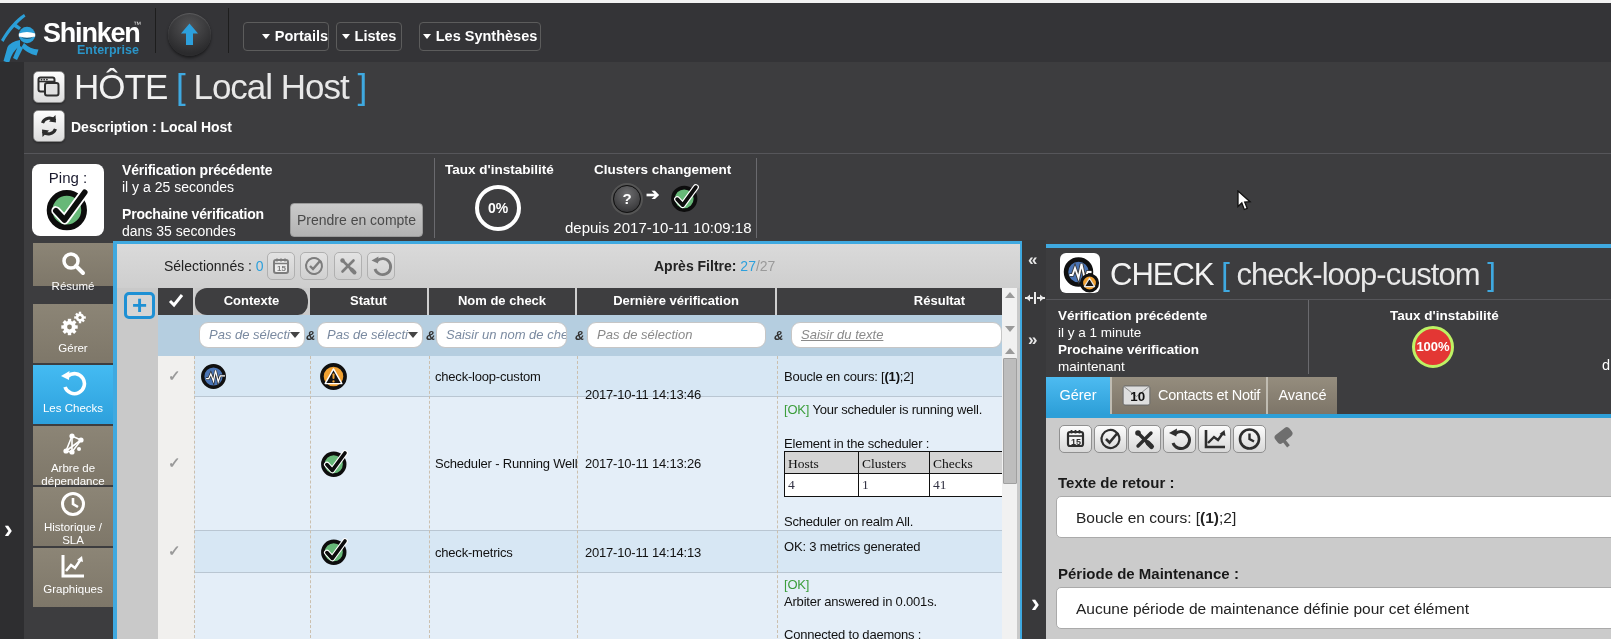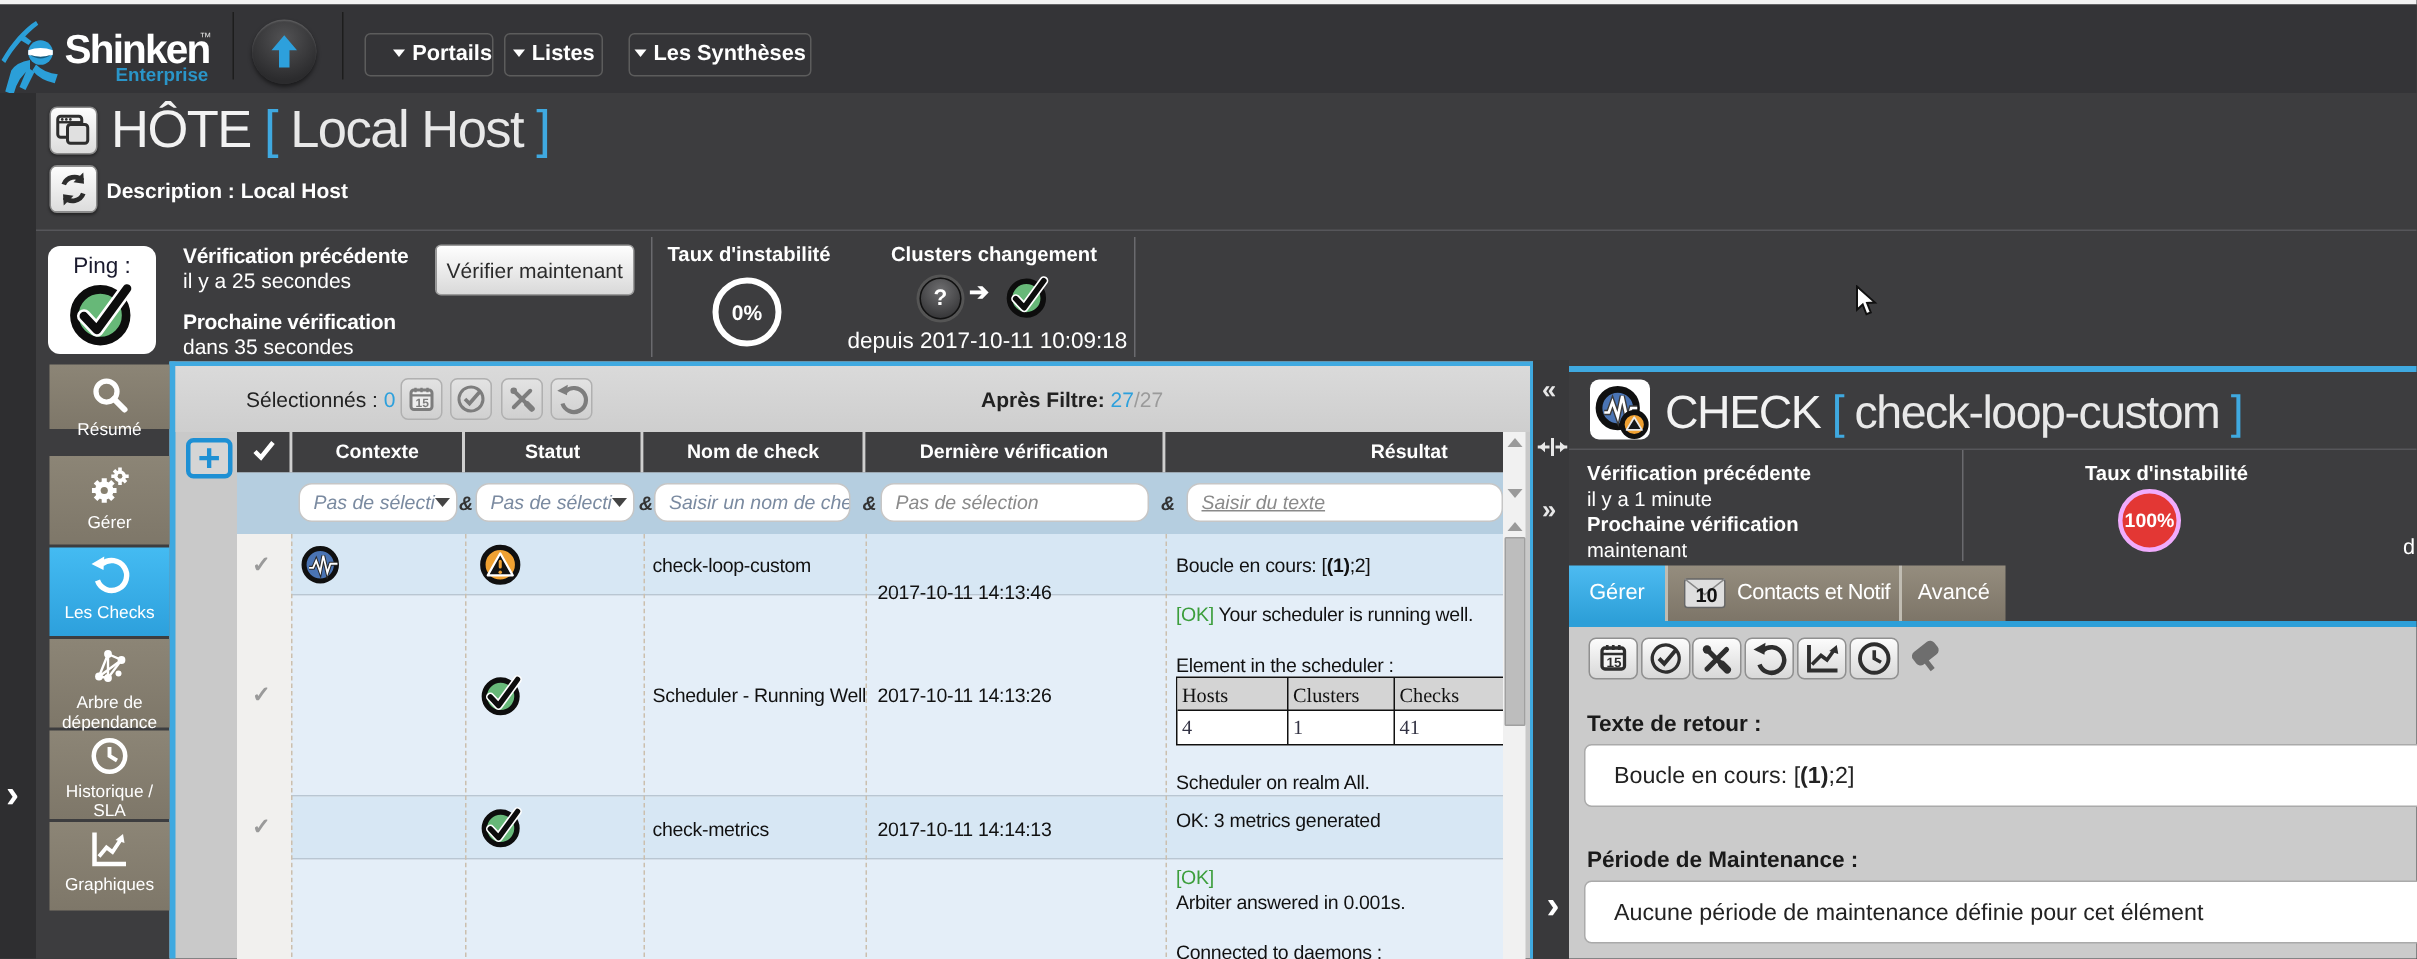--- a/index.html
+++ b/index.html
@@ -89,21 +89,21 @@
     <svg class="abs" style="left:13px;top:22px" width="46" height="46" viewBox="0 0 40 40">
         <circle cx="19" cy="21" r="15" fill="#67b878" stroke="#0d0d0d" stroke-width="5"></circle>
         <path d="M9.5 21.5 L17 29.5 L34.5 5.5" fill="none" stroke="#fff" stroke-width="8" stroke-linecap="round" stroke-linejoin="round"></path>
         <path d="M9.5 21.5 L17 29.5 L34.5 5.5" fill="none" stroke="#0d0d0d" stroke-width="5" stroke-linecap="round" stroke-linejoin="round"></path>
       </svg>
   </div>
   <div class="abs w b" style="left:98px;top:100px;font-size:14px;letter-spacing:-.2px;">Vérification précédente</div>
   <div class="abs w" style="left:98px;top:117px;font-size:14px;">il y a 25 secondes</div>
   <div class="abs w b" style="left:98px;top:144px;font-size:14px;letter-spacing:-.2px;">Prochaine vérification</div>
   <div class="abs w" style="left:98px;top:161px;font-size:14px;">dans 35 secondes</div>
-  <div class="abs" style="left:266px;top:101px;width:131px;height:32px;background:linear-gradient(#fefefe,#d9d9d9);border:1px solid #9a9a9a;border-radius:4px;color:#2b2b2b;font-size:14px;text-align:center;line-height:32px;">Vérifier maintenant</div>
+  <div class="abs" style="left:266px;top:141px;width:131px;height:32px;background:linear-gradient(#cacaca,#b2b2b2);border:1px solid #9a9a9a;border-radius:4px;color:#4a4a4a;font-size:14px;text-align:center;line-height:32px;">Prendre en compte</div>
   <div class="abs" style="left:410px;top:96px;width:1px;height:80px;background:#6a6a6e;"></div>
   <div class="abs w b" style="left:421px;top:100px;font-size:13.5px;">Taux d'instabilité</div>
   <div class="abs" style="left:451px;top:123px;width:38px;height:38px;border:4px solid #fff;border-radius:50%;color:#fff;font-weight:bold;font-size:14px;text-align:center;line-height:38px;">0%</div>
   <div class="abs w b" style="left:570px;top:100px;font-size:13.5px;">Clusters changement</div>
   <div class="abs" style="left:589px;top:123px;width:26px;height:26px;border-radius:50%;background:radial-gradient(circle at 50% 30%,#6e6e70,#2a2a2c);border:1px solid #111;box-shadow:0 0 0 2px #555;color:#fff;font-weight:bold;text-align:center;line-height:26px;font-size:15px;">?</div>
   <div class="abs w b" style="left:622px;top:123px;font-size:16px;">➔</div>
   <svg class="abs" style="left:646px;top:121px" width="30" height="30" viewBox="0 0 40 40">
       <circle cx="19" cy="21" r="15" fill="#67b878" stroke="#0d0d0d" stroke-width="5"></circle>
       <path d="M9.5 21.5 L17 29.5 L34.5 5.5" fill="none" stroke="#fff" stroke-width="8" stroke-linecap="round" stroke-linejoin="round"></path>
       <path d="M9.5 21.5 L17 29.5 L34.5 5.5" fill="none" stroke="#0d0d0d" stroke-width="5" stroke-linecap="round" stroke-linejoin="round"></path>
@@ -143,21 +143,21 @@
     <div class="abs" style="left:537px;top:14px;font-size:14px;color:#222;font-weight:bold;">Après Filtre: <span style="color:#2da0dc;font-weight:normal">27</span><span style="color:#9a9a9a;font-weight:normal">/27</span></div>
   </div>
 
   <div class="abs" style="left:7px;top:48px;width:25px;height:21px;background:#d5d5d5;border:3px solid #1e90d4;border-radius:5px;color:#1e90d4;font-size:26px;font-weight:bold;text-align:center;line-height:20px;">+</div>
 
   <div class="abs" style="left:41px;top:44px;width:844px;height:355px;overflow:hidden;">
 
     <div class="hcell" style="left:0;width:37px;"><svg width="16" height="16" viewBox="0 0 16 16" style="margin-top:5px">
           <path d="M2 8 L6 12 L14 2" stroke="#fff" stroke-width="3" fill="none"></path>
         </svg></div>
-    <div class="hcell" style="left:37px;width:115px;">Contexte</div>
+    <div class="hcell" style="left:37px;width:115px;border-radius:12px;">Contexte</div>
     <div class="hcell" style="left:152px;width:119px;">Statut</div>
     <div class="hcell" style="left:271px;width:148px;">Nom de check</div>
     <div class="hcell" style="left:419px;width:200px;">Dernière vérification</div>
     <div class="hcell" style="left:619px;width:325px;border-right:none;">Résultat</div>
 
     <div class="abs" style="left:0;top:27px;width:844px;height:41px;background:#b5cee0;">
       <div class="fw" style="left:41px;top:7px;width:95px;height:24px;line-height:24px;padding-left:9px;">Pas de sélecti<span style="position:absolute;right:4px;top:9px;width:0;height:0;border-left:5px solid transparent;border-right:5px solid transparent;border-top:6px solid #444;"></span></div>
       <div class="amp" style="left:148px;">&amp;</div>
       <div class="fw" style="left:159px;top:7px;width:95px;height:24px;line-height:24px;padding-left:9px;">Pas de sélecti<span style="position:absolute;right:4px;top:9px;width:0;height:0;border-left:5px solid transparent;border-right:5px solid transparent;border-top:6px solid #444;"></span></div>
       <div class="amp" style="left:268px;">&amp;</div>
@@ -271,21 +271,21 @@
       </svg>
   </div>
   <div class="abs" style="left:64px;top:9px;font-size:31px;letter-spacing:-1px;color:#f2f2f2;">CHECK <span class="blue">[</span> <span style="color:#e8e8e8">check-loop-custom</span> <span class="blue">]</span></div>
   <div class="abs" style="left:0;top:51px;width:565px;height:1px;background:#56565a;"></div>
   <div class="abs w b" style="left:12px;top:60px;font-size:13.5px;">Vérification précédente</div>
   <div class="abs w" style="left:12px;top:77px;font-size:13.5px;">il y a 1 minute</div>
   <div class="abs w b" style="left:12px;top:94px;font-size:13.5px;">Prochaine vérification</div>
   <div class="abs w" style="left:12px;top:111px;font-size:13.5px;">maintenant</div>
   <div class="abs" style="left:262px;top:52px;width:1px;height:74px;background:#6a6a6e;"></div>
   <div class="abs w b" style="left:344px;top:60px;font-size:13.5px;">Taux d'instabilité</div>
-  <div class="abs" style="left:366px;top:78px;width:36px;height:36px;background:#e33734;border:3px solid #f0abfc;border-radius:50%;color:#fff;font-weight:bold;font-size:13px;text-align:center;line-height:36px;">100%</div>
+  <div class="abs" style="left:366px;top:78px;width:36px;height:36px;background:#e33734;border:3px solid #bef264;border-radius:50%;color:#fff;font-weight:bold;font-size:13px;text-align:center;line-height:36px;">100%</div>
   <div class="abs w" style="left:556px;top:109px;font-size:14.5px;">d</div>
 
   <div class="abs" style="left:0;top:129px;width:64px;height:37px;background:linear-gradient(#4dbbf1,#2d9fd8);color:#fff;font-size:14.5px;text-align:center;line-height:37px;">Gérer</div>
   <div class="abs" style="left:64px;top:129px;width:156px;height:37px;background:linear-gradient(#958d7e,#7d7568);border-left:2px solid #c0bcb2;box-sizing:border-box;color:#fff;font-size:14.5px;white-space:nowrap;">
     <svg class="abs" style="left:10px;top:8px" width="29" height="21" viewBox="0 0 30 22">
         <rect x="1" y="1" width="28" height="20" rx="2" fill="#dedede" stroke="#666"></rect>
         <path d="M1 1 L15 12 L29 1" fill="none" stroke="#888"></path>
         <text x="8.5" y="17" font-size="14" font-weight="bold" fill="#111" font-family="Liberation Sans">10</text>
       </svg>
     <span class="abs" style="left:46px;top:10px;letter-spacing:-.3px;">Contacts et Notif</span>

